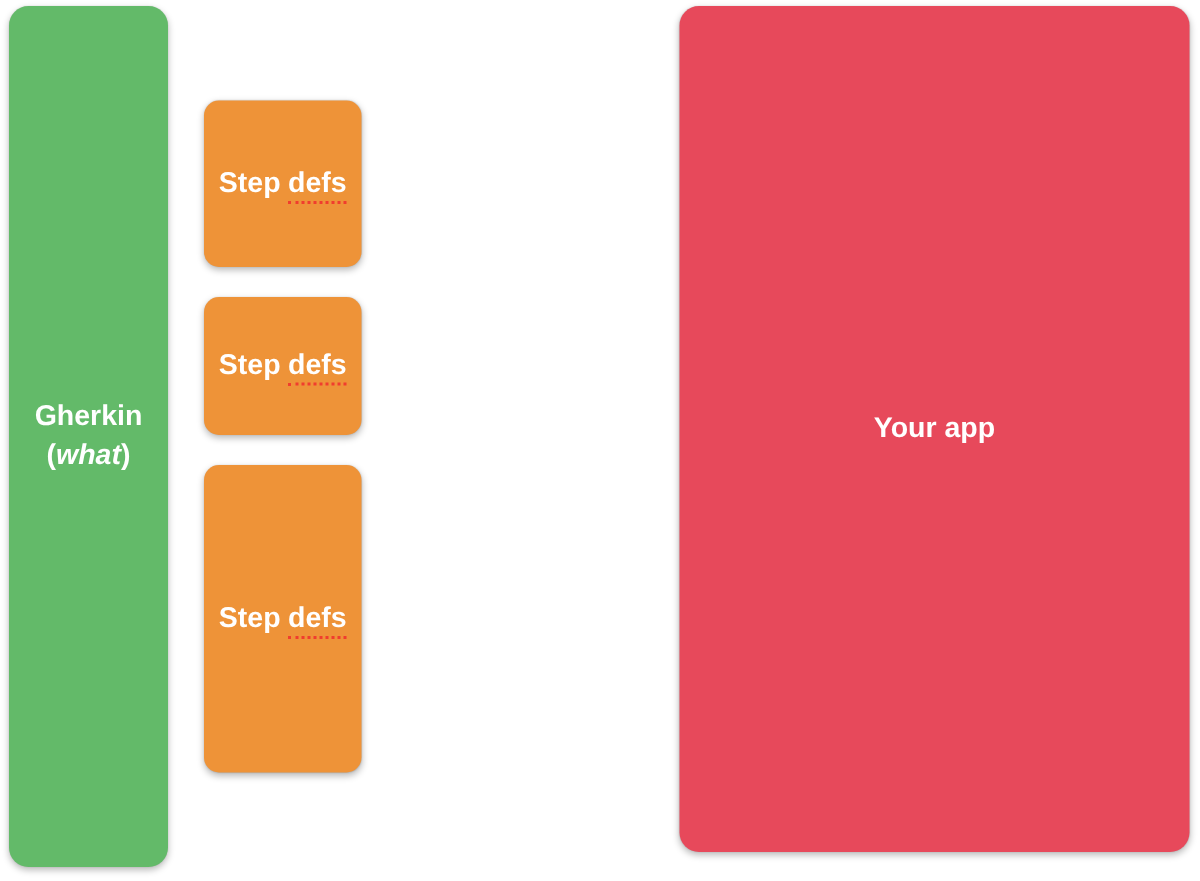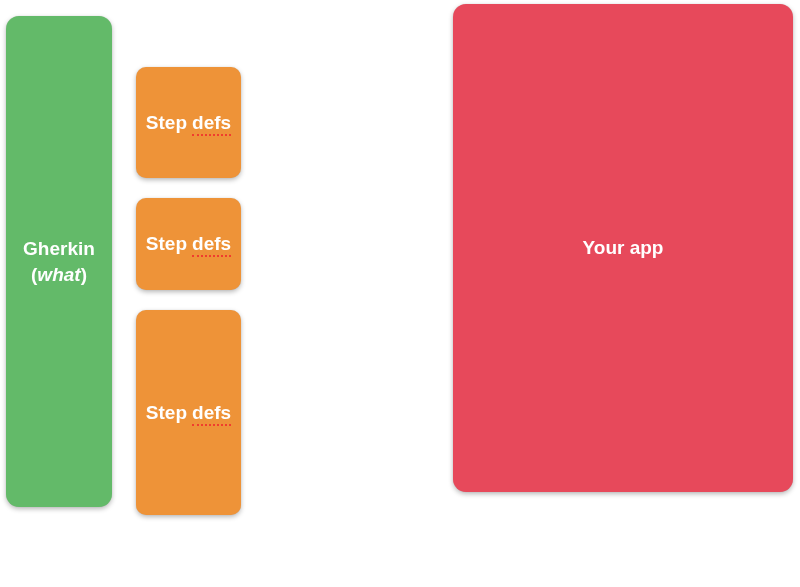--- a/index.html
+++ b/index.html
@@ -23,39 +23,39 @@
     text-align: center;
     color: #ffffff;
     font-weight: bold;
     font-size: 19px;
     line-height: 26px;
     box-shadow: 0 2px 5px rgba(0,0,0,0.28), 0 0 1px rgba(0,0,0,0.12);
     box-sizing: border-box;
   }
   .box .label { padding: 4px; }
   .box-gherkin {
-    left: 6px; top: 16px; width: 106px; height: 491px;
+    left: 6px; top: 4px; width: 106px; height: 574px;
     background: var(--green, #63ba69);
     border-radius: 13px;
   }
   .box-stepdefs {
     left: 136px; width: 105px;
     background: var(--orange, #ee9338);
     border-radius: 10px;
   }
   .box-stepdefs-1 { top: 67px;  height: 111px; }
   .box-stepdefs-2 { top: 198px; height: 92px;  }
   .box-stepdefs-3 { top: 310px; height: 205px; }
   .box-driver {
     left: 250px; top: 190px; width: 187px; height: 207px;
     background: var(--blue, #5591f2);
     border-radius: 13px;
   }
   .box-yourapp {
-    left: 453px; top: 4px; width: 340px; height: 488px;
+    left: 453px; top: 4px; width: 340px; height: 564px;
     background: var(--red, #e7495b);
     border-radius: 13px;
   }
   em { }
   .misspelled {
     border-bottom: 2px dotted var(--squiggle, #f03d2e);
     padding-bottom: 1px;
   }
   .w1 { margin-right: 5px; }
 </style>

